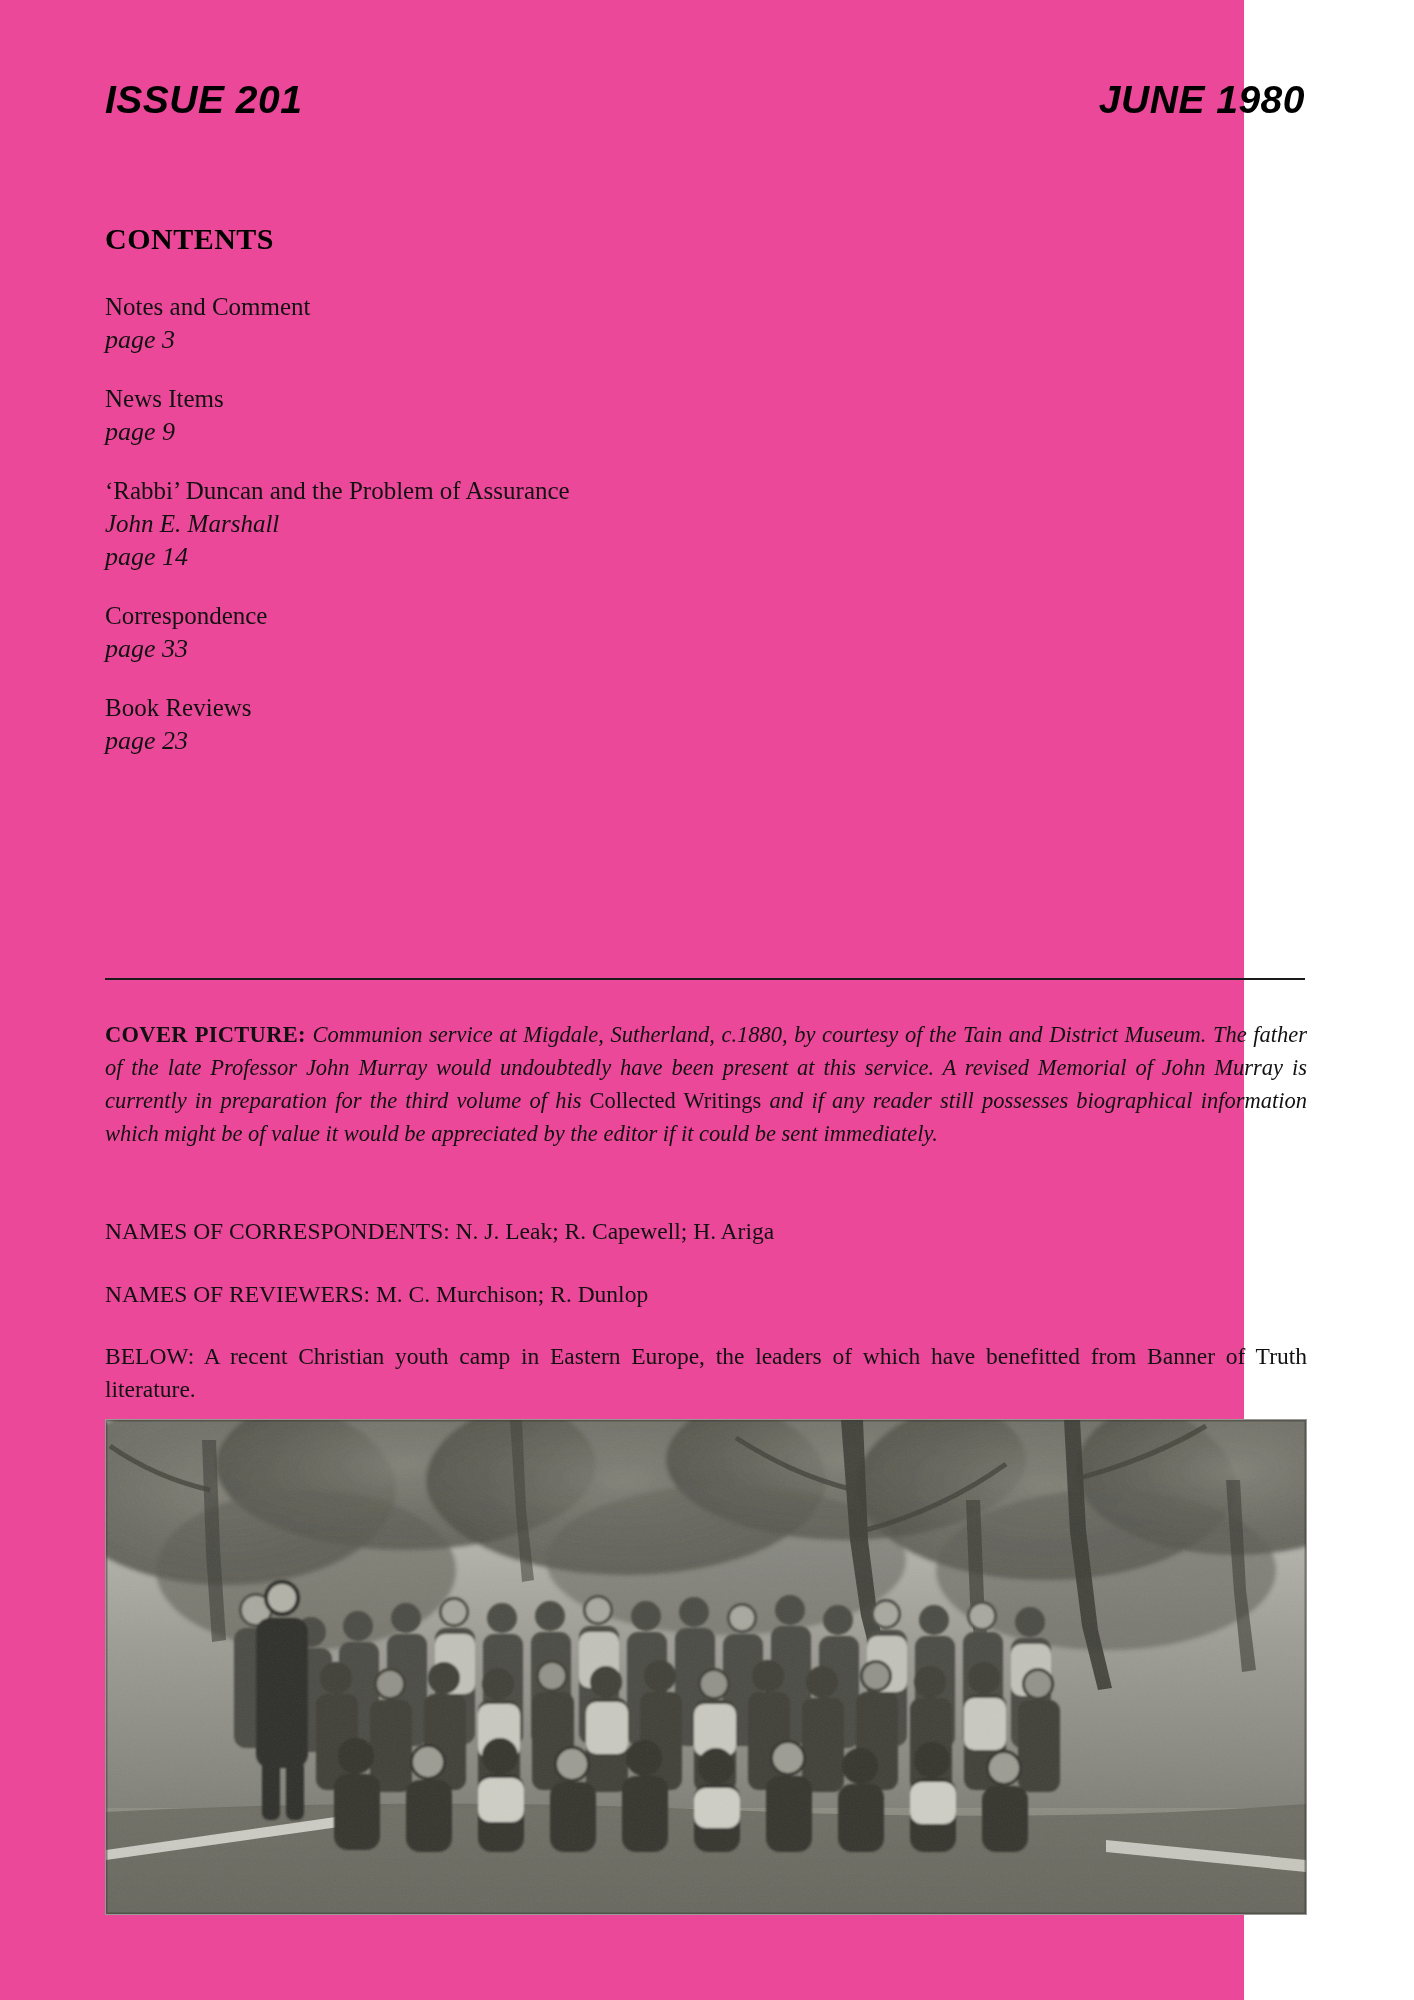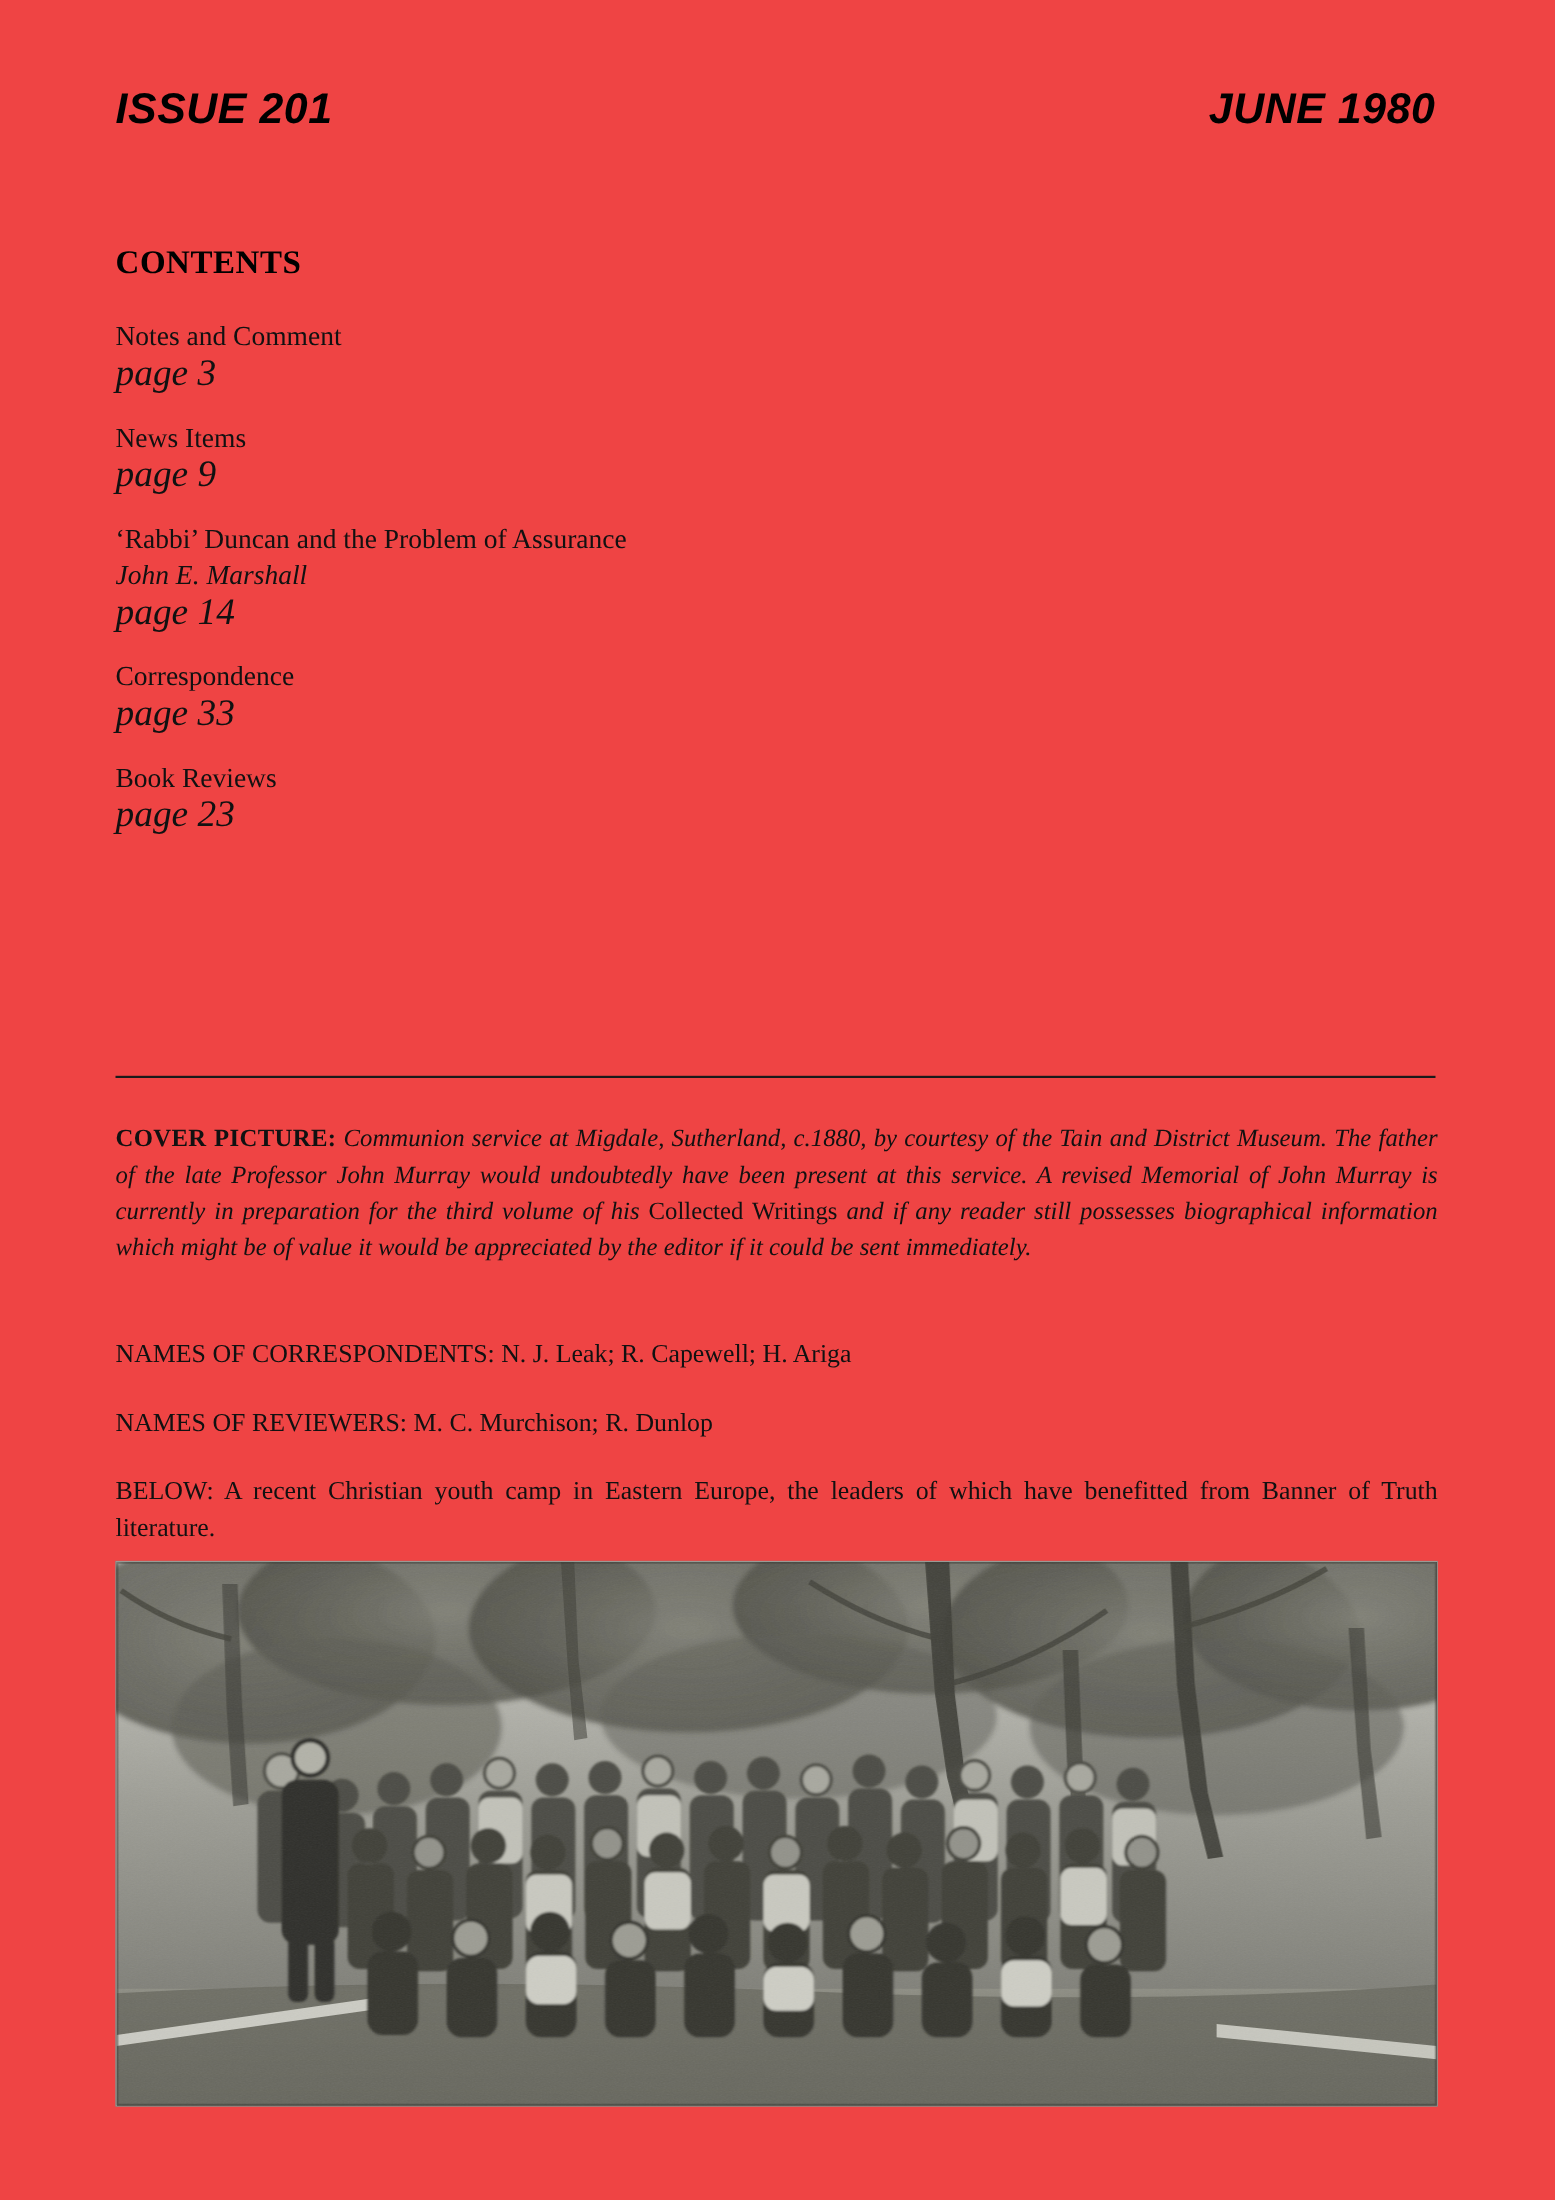--- a/index.html
+++ b/index.html
@@ -11,23 +11,23 @@
     width: 1414px;
     height: 2000px;
     position: relative;
     font-family: "Liberation Serif", serif;
     color: #111111;
     overflow: hidden;
   }
   .page {
     position: absolute;
     left: 0; top: 0;
-    width: 1414px;
+    width: 1244px;
     height: 2000px;
-    background: #ef4444;
+    background: #ec4899;
   }
   .masthead {
     position: absolute;
     left: 105px;
     top: 78px;
     width: 1200px;
     display: flex;
     justify-content: space-between;
     align-items: baseline;
     font-family: "Liberation Sans", sans-serif;
@@ -62,21 +62,21 @@
     line-height: 33px;
     color: #111;
   }
   .toc-author {
     font-size: 25px;
     line-height: 33px;
     font-style: italic;
     color: #111;
   }
   .toc-page {
-    font-size: 34px;
+    font-size: 26px;
     line-height: 33px;
     font-style: italic;
     color: #111;
   }
   .rule {
     position: absolute;
     left: 105px;
     top: 978px;
     width: 1200px;
     height: 2px;

